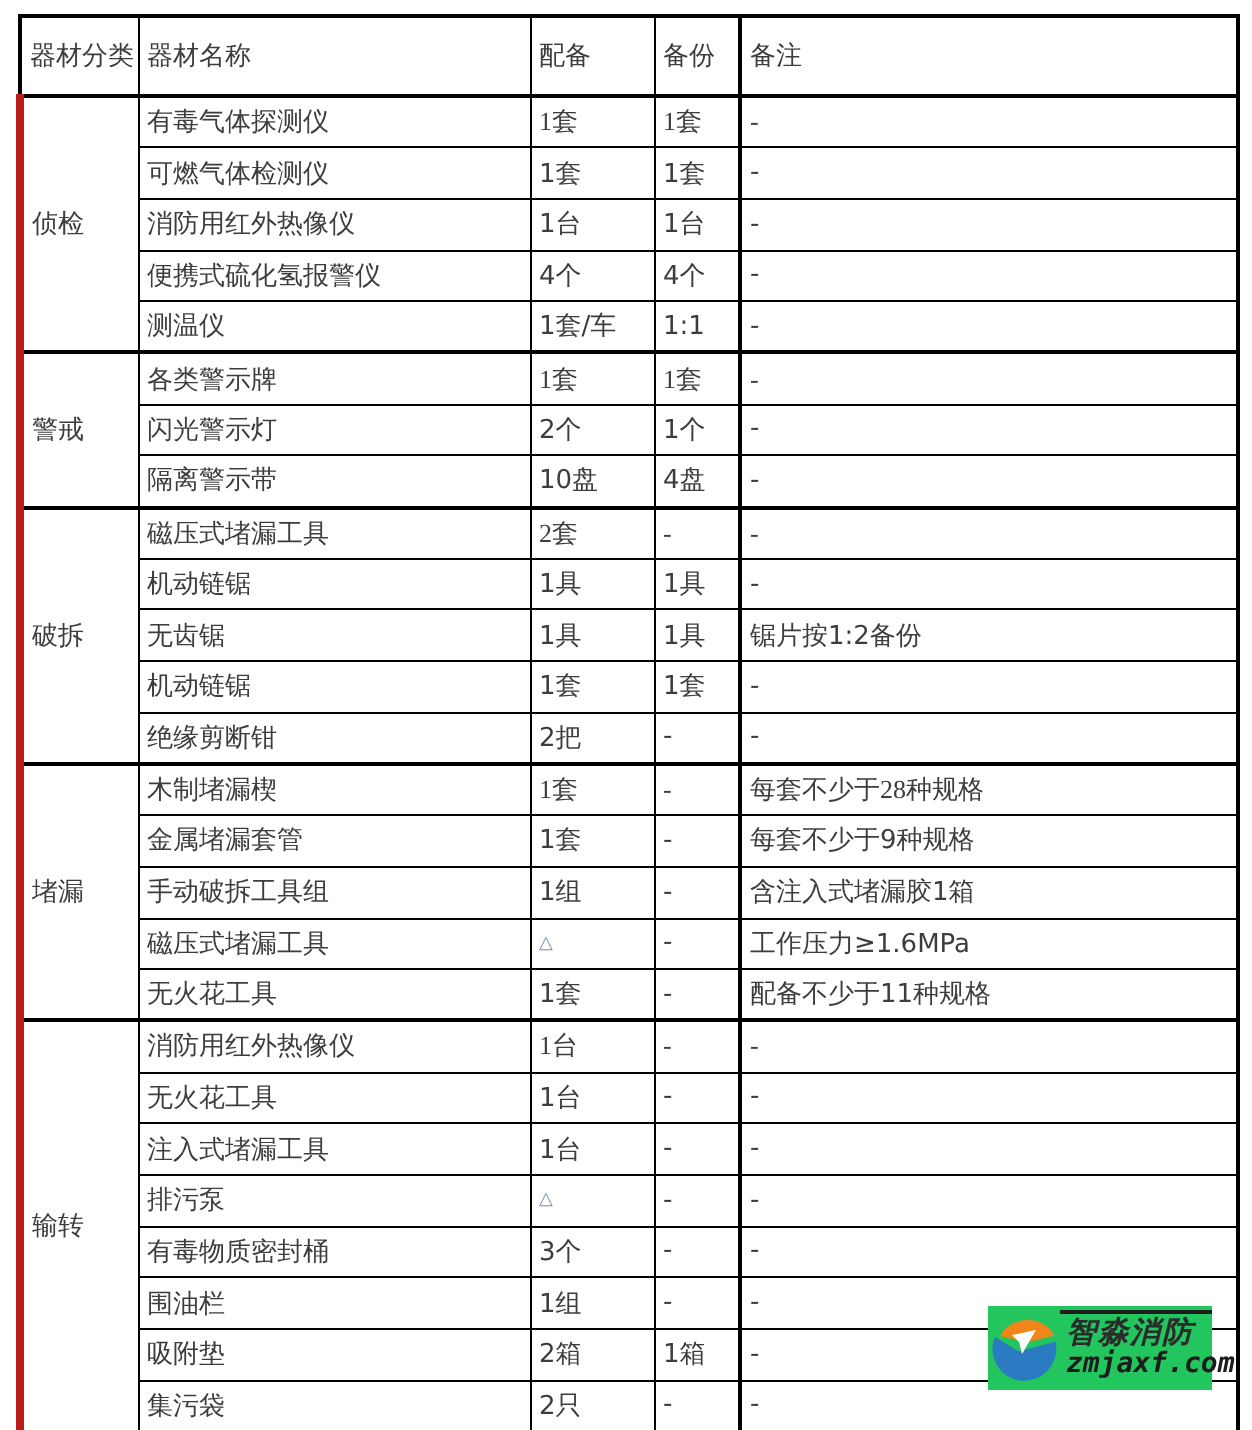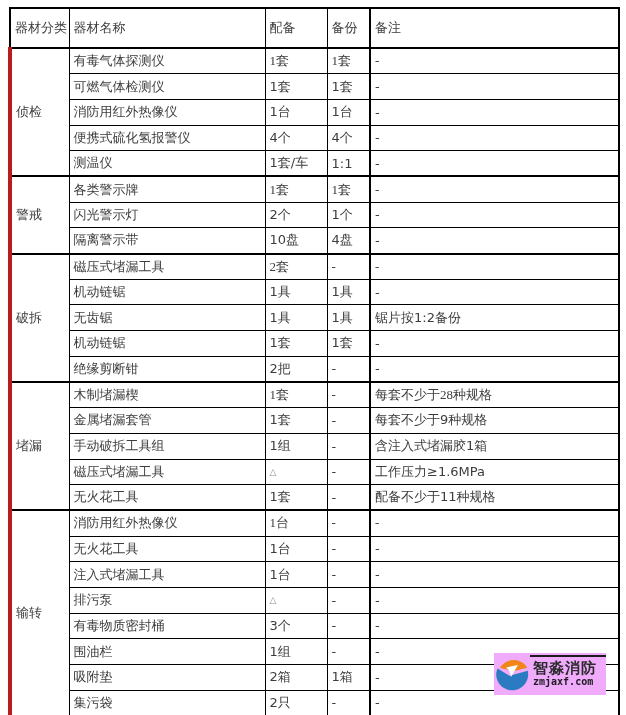--- a/index.html
+++ b/index.html
@@ -30,30 +30,31 @@
   thead tr{height:40px;}
   tbody tr{height:25.7px;}
   td.cat{vertical-align:middle;border-left:4px solid #b91c1c;margin-top:13px;}
   .group-top td{border-top:2px solid #000;font-family:Liberation Serif, serif;}
   thead th{border-bottom:2px solid #000;}
   td.note-col,th.note-col{border-left:2px solid #000;}
   td.sym{font-size:9px;color:#7e8ea4;}
   
   .watermark{
     position:absolute;left:494px;top:653px;width:112px;height:42px;
-    background:#f0abfc;display:flex;align-items:center;gap:3px;
+    background:#22c55e;display:flex;align-items:center;gap:3px;
     z-index:5;
+    font-style:italic;
   }
   .watermark .topline{
     position:absolute;top:2px;right:0;width:76px;height:2px;background:#1c1c1c;
   }
   .watermark .logo{width:36px;height:36px;flex:0 0 auto;}
   .watermark .wm-text{display:flex;flex-direction:column;line-height:1.05;}
   .wm-brand{font-size:15px;font-weight:bold;color:#2b2b2b;letter-spacing:1px;}
-  .wm-domain{font-size:10px;font-weight:bold;color:#1c1c1c;font-family:"DejaVu Sans Mono","Liberation Mono",monospace;}
+  .wm-domain{font-size:14px;font-weight:bold;color:#1c1c1c;font-family:"DejaVu Sans Mono","Liberation Mono",monospace;}
 </style>
 </head>
 <body>
 
 <table class="equip">
   <colgroup>
     <col class="c-cat">
       <col class="c-name">
       <col class="c-qty">
       <col class="c-bak">

